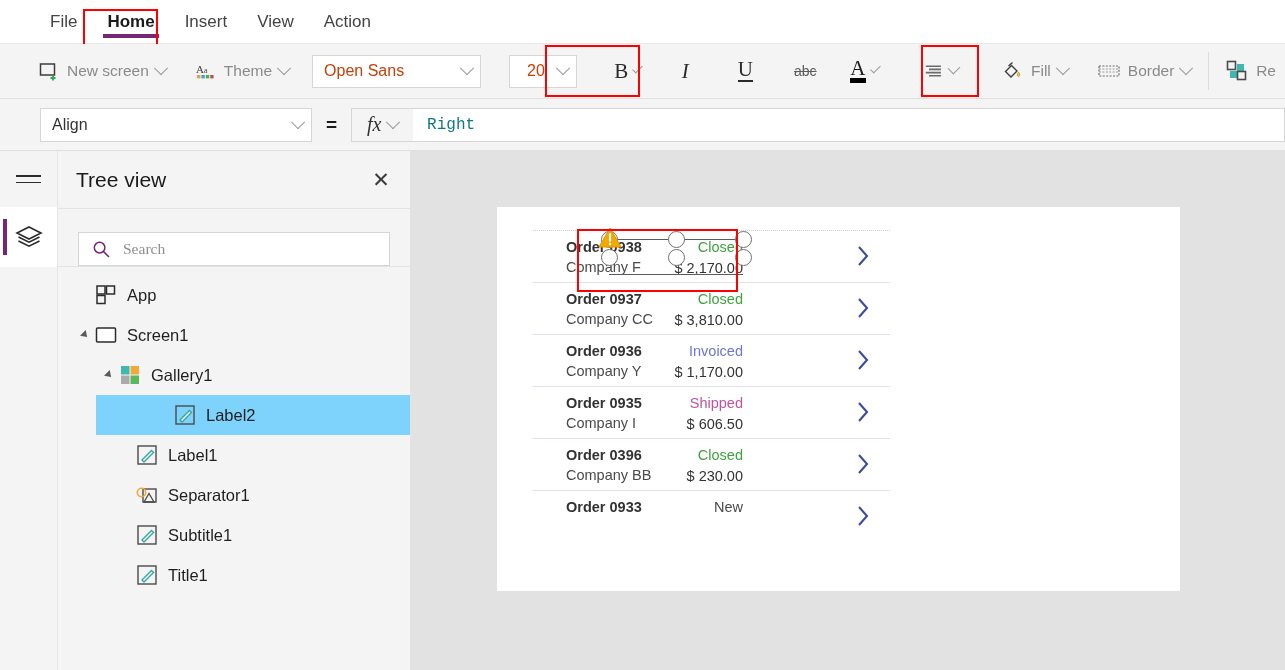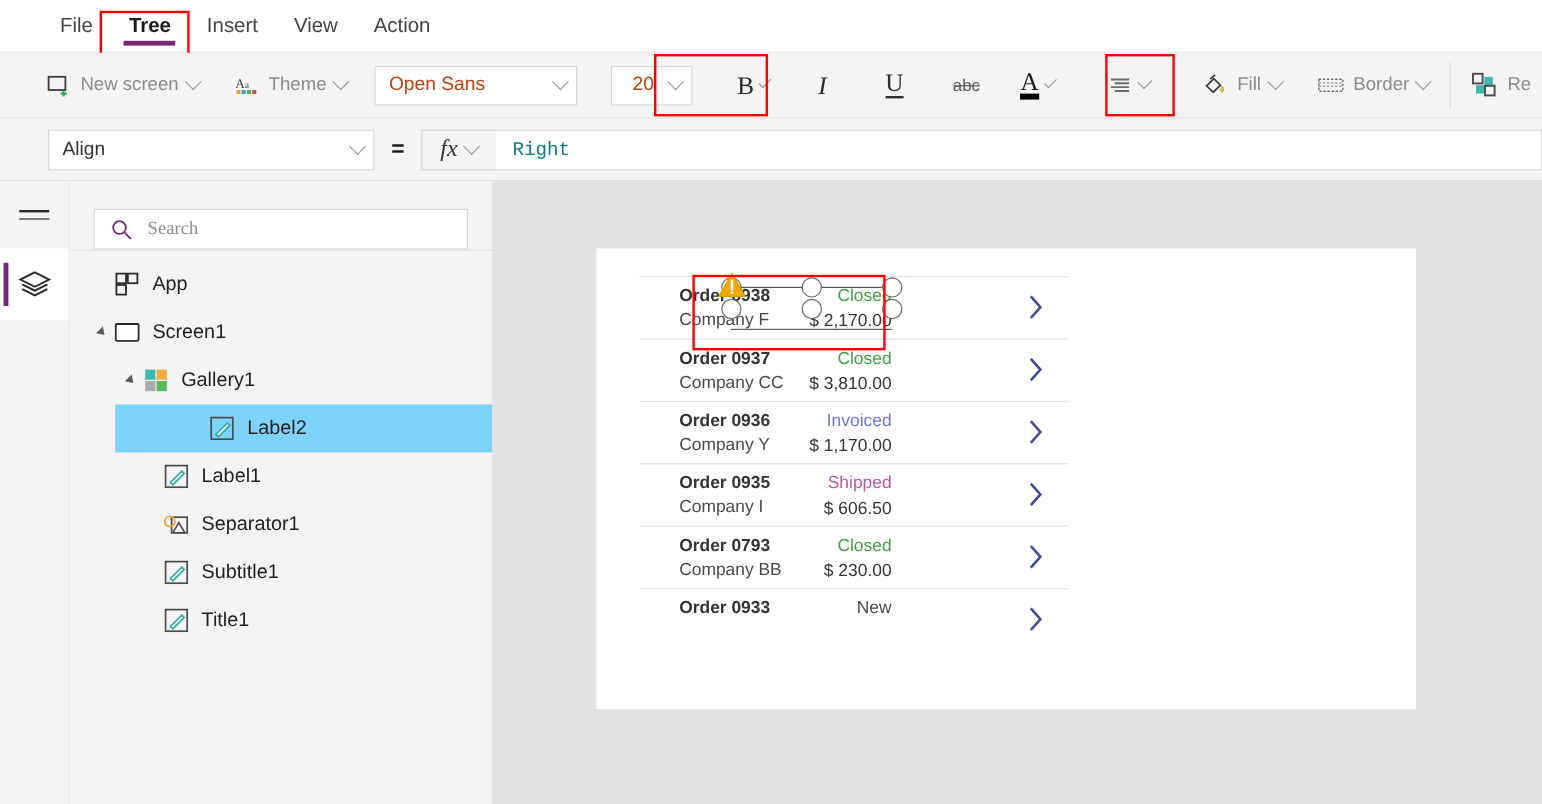--- a/index.html
+++ b/index.html
@@ -333,21 +333,21 @@
 </head>
 <body>
 
 <div id="app">
 
   <div class="menubar">
     <div class="menu-item">
       <span>File</span>
     </div>
     <div class="menu-item active">
-      <span>Tree</span>
+      <span>Home</span>
       <span class="tab-underline"></span>
     </div>
     <div class="menu-item">
       <span>Insert</span>
     </div>
     <div class="menu-item">
       <span>View</span>
     </div>
     <div class="menu-item">
       <span>Action</span>
@@ -479,20 +479,24 @@
       <div class="rail-active-bar"></div>
       <svg width="30" height="26" viewBox="0 0 30 26">
         <path d="M15 3 L27 9 L15 15 L3 9 Z" fill="none" stroke="#2b2b2b" stroke-width="1.6"></path>
         <path d="M4.5 13 L15 18.2 L25.5 13" fill="none" stroke="#2b2b2b" stroke-width="1.6"></path>
         <path d="M4.5 17 L15 22.2 L25.5 17" fill="none" stroke="#2b2b2b" stroke-width="1.6"></path>
       </svg>
     </div>
   </div>
 
   <div class="treepanel">
+    <div class="tree-head">
+      <div class="tree-title">Tree view</div>
+      <div class="close-x">✕</div>
+    </div>
 
     <div class="tree-search-wrap">
       <div class="searchbox">
         <svg width="19" height="19" viewBox="0 0 19 19">
           <circle cx="7.6" cy="7.6" r="5.3" fill="none" stroke="#742774" stroke-width="1.5"></circle>
           <path d="M11.6 11.6 L17 17" stroke="#742774" stroke-width="1.5"></path>
         </svg>
         <span class="search-ph">Search</span>
       </div>
     </div>
@@ -618,21 +622,21 @@
           <span class="g-status" style="color:#c0539f;">Shipped</span>
           <span class="g-amount">$ 606.50</span>
           <span class="g-chev">
             <svg width="13" height="22" viewBox="0 0 13 22">
                 <path d="M2 2 L10 11 L2 20" fill="none" stroke="#3b4b9e" stroke-width="2.1"></path>
               </svg>
           </span>
         </div>
 
         <div class="g-row">
-          <span class="g-title">Order 0793</span>
+          <span class="g-title">Order 0396</span>
           <span class="g-sub">Company BB</span>
           <span class="g-status" style="color:#3ea33e;">Closed</span>
           <span class="g-amount">$ 230.00</span>
           <span class="g-chev">
             <svg width="13" height="22" viewBox="0 0 13 22">
                 <path d="M2 2 L10 11 L2 20" fill="none" stroke="#3b4b9e" stroke-width="2.1"></path>
               </svg>
           </span>
         </div>
 

